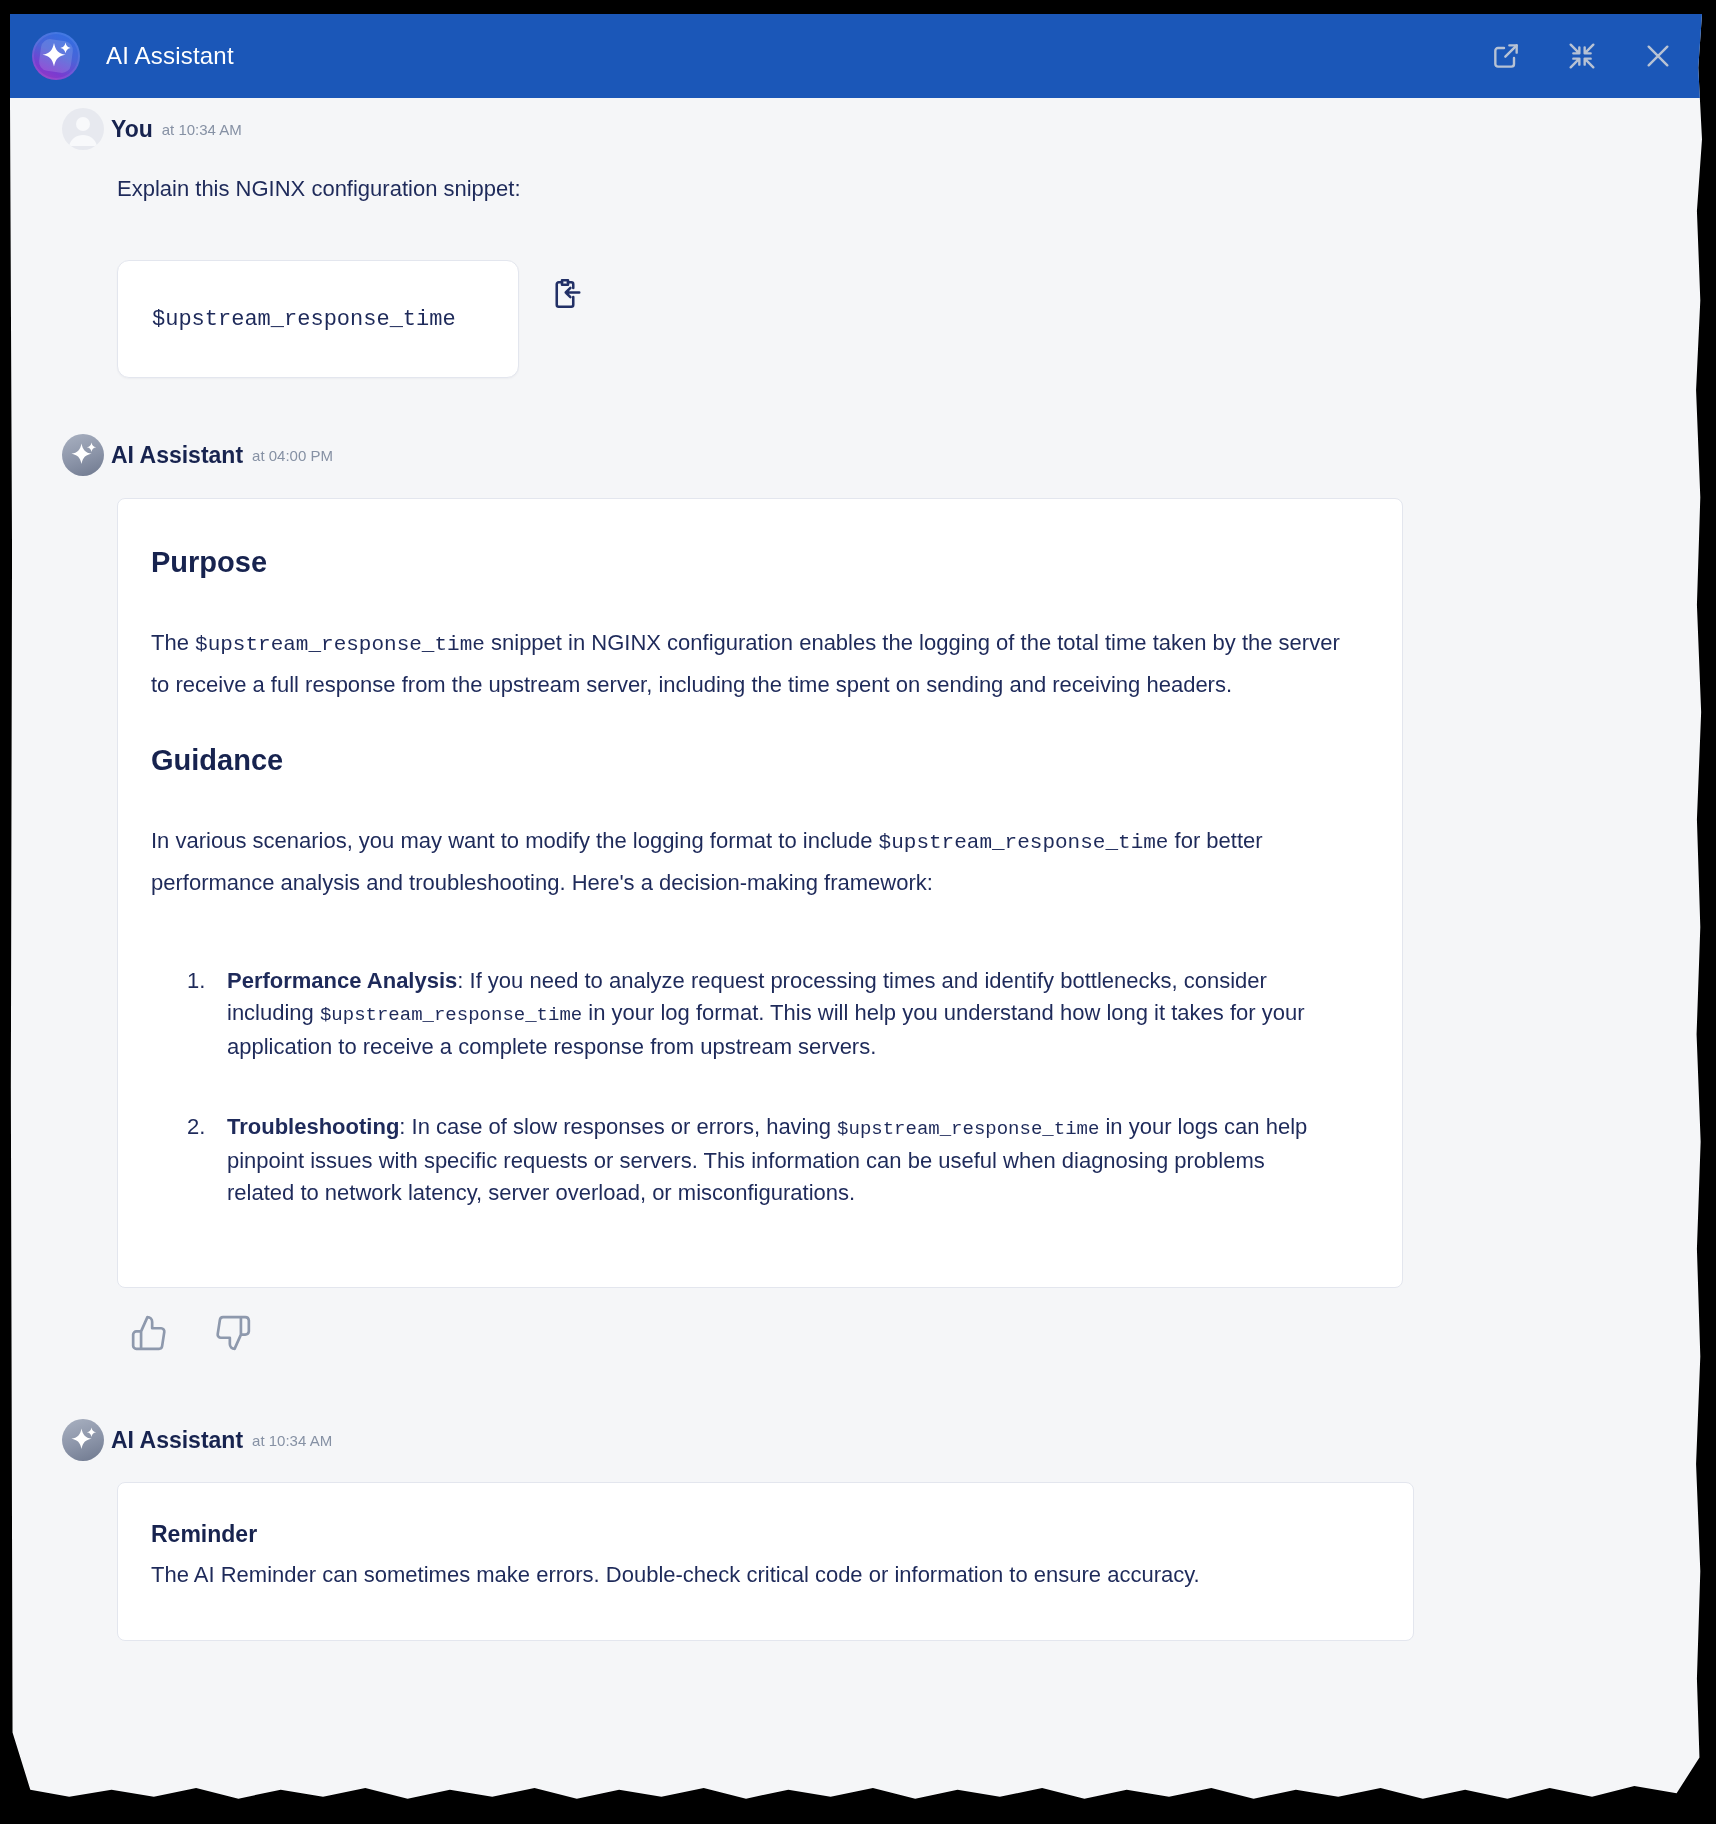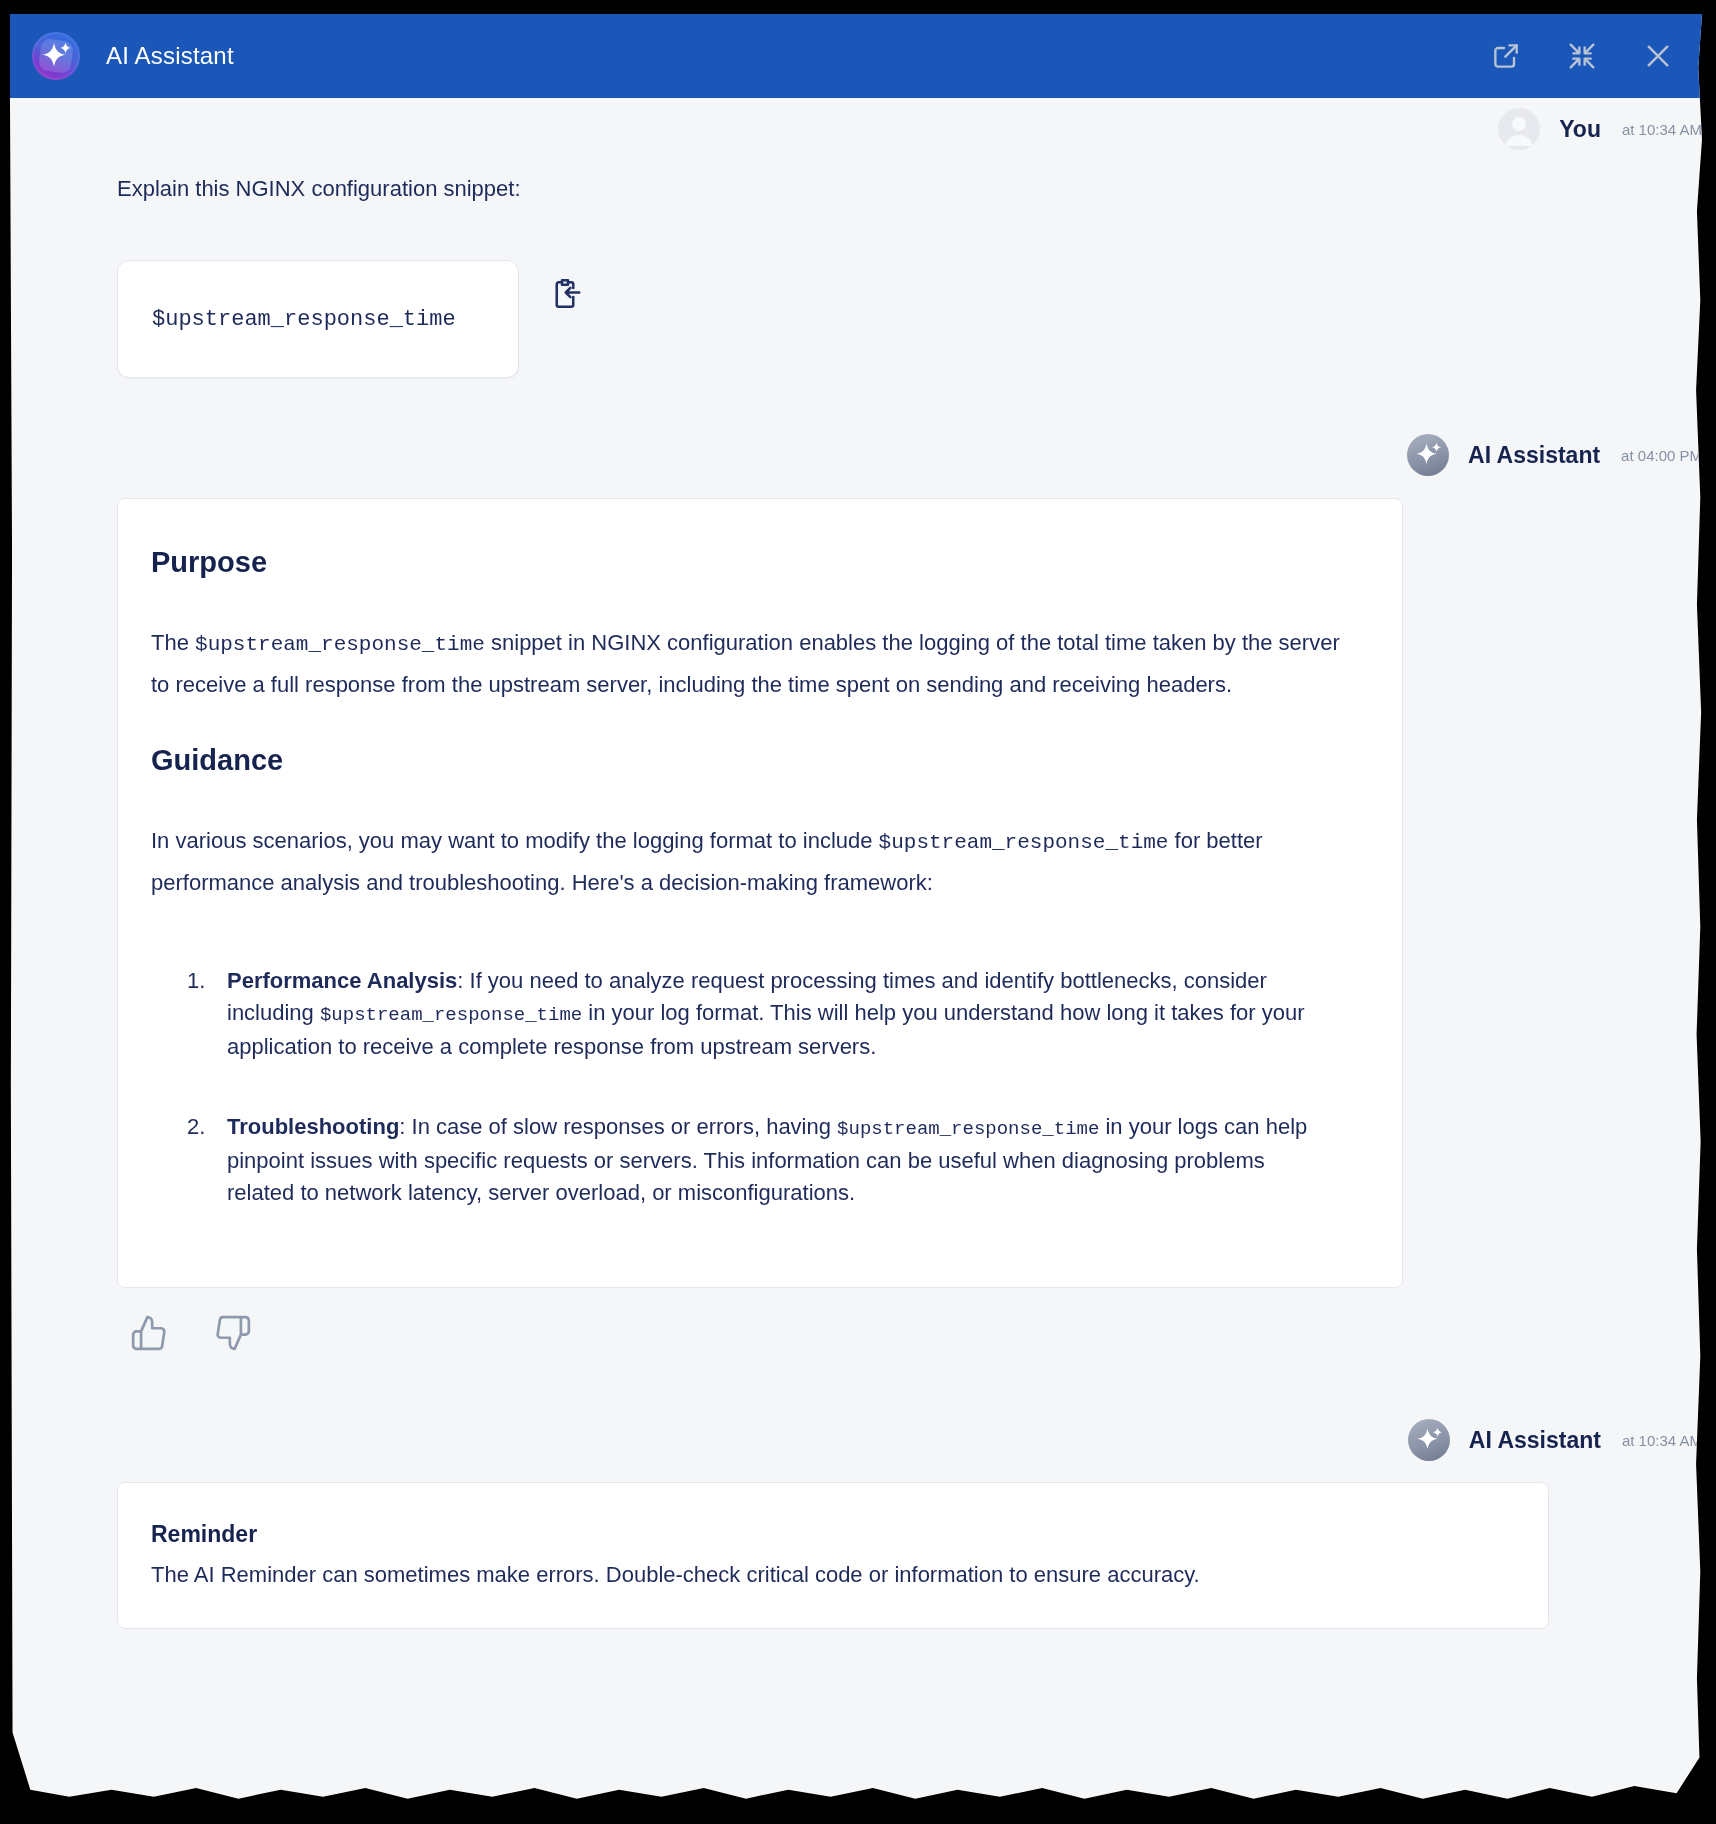--- a/index.html
+++ b/index.html
@@ -33,21 +33,21 @@
   .logo .sq{position:absolute;left:8px;top:8px;width:32px;height:32px;border-radius:9px;
     background:rgba(255,255,255,.14);transform:rotate(8deg);}
   .logo svg{position:absolute;left:0;top:0;}
   .titlebar .title{color:#fff;font-size:24px;font-weight:500;margin-left:26px;flex:1;letter-spacing:.2px;}
   .tb-actions{display:flex;align-items:center;gap:40px;}
   .tb-btn{background:none;border:none;width:36px;height:36px;color:var(--c-icon);cursor:pointer;display:flex;align-items:center;justify-content:center;padding:0;}
   .tb-btn svg{width:32px;height:32px;}
   
   .chat{flex:1;overflow:hidden;padding:10px 0 0 52px;}
   .msg{margin-top:0;}
-  .msg-head{display:flex;align-items:center;gap:19px;justify-content:flex-end;}
+  .msg-head{display:flex;align-items:center;gap:7px;}
   .avatar{width:42px;height:42px;border-radius:50%;flex:0 0 42px;position:relative;overflow:hidden;}
   .avatar.user{background:#e7e9ef;}
   .avatar.ai{background:linear-gradient(160deg,#a9b1c1 0%,#8b94a8 55%,#6e788e 100%);}
   .author{font-size:23px;font-weight:700;color:var(--c-heading);}
   .tstamp{font-size:15px;color:var(--c-gray);margin-left:2px;}
   .msg-body{margin-left:55px;}
   .user-text{margin-top:26px;font-size:22px;color:var(--c-navy);}
   .codebox-row{display:flex;align-items:flex-start;margin-top:58px;gap:28px;}
   .codebox{width:402px;height:118px;background:var(--c-card);border:1px solid var(--c-border);
     border-radius:12px;display:flex;align-items:center;padding-left:34px;
@@ -68,22 +68,22 @@
   ol.framework li + li{margin-top:48px;}
   .li-num{flex:0 0 40px;}
   .li-text{flex:1;max-width:1110px;}
   .li-text strong{font-weight:700;}
   .li-text .inline-code{font-size:19px;}
   .feedback{display:flex;gap:46px;margin-top:26px;margin-left:13px;}
   .fb-btn{background:none;border:none;padding:0;color:var(--c-thumb);cursor:pointer;}
   .fb-btn svg{width:38px;height:38px;}
   .msg.assistant{margin-top:56px;}
   .msg.reminder{margin-top:64px;}
-  .reminder-card{margin-top:21px;width:1432px;background:var(--c-card);border:1px solid var(--c-border);
-    border-radius:8px;padding:38px 40px 36px 33px;}
+  .reminder-card{margin-top:21px;width:1297px;background:var(--c-card);border:1px solid var(--c-border);
+    border-radius:8px;padding:38px 40px 48px 33px;}
   .reminder-card h3{font-size:23px;font-weight:700;color:var(--c-heading);margin-bottom:10px;}
   .reminder-card p{font-size:22px;line-height:34px;color:var(--c-navy);}
 </style>
 </head>
 <body>
 
 <div class="screen">
   <div class="app">
 
     <div class="titlebar">

